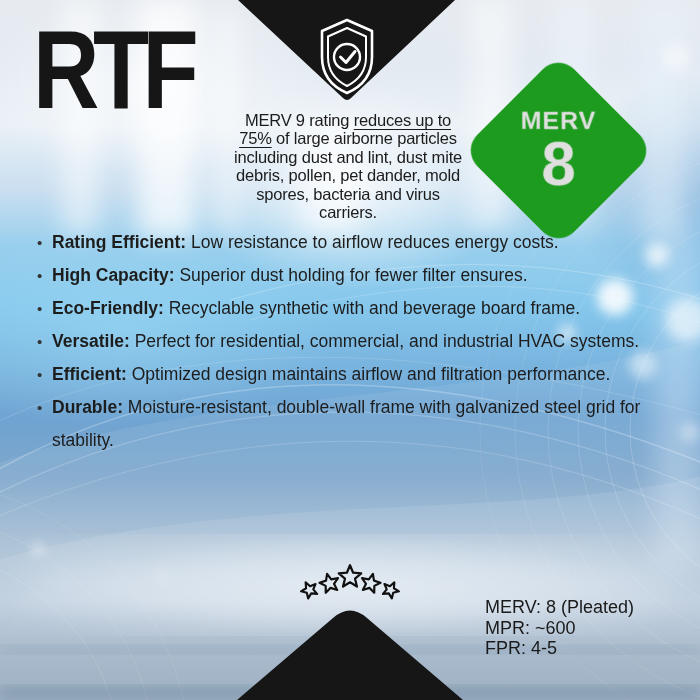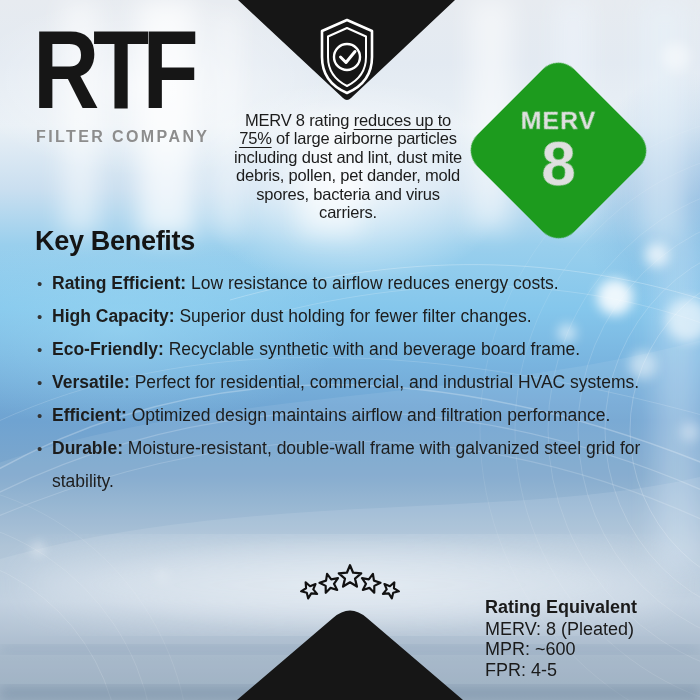--- a/index.html
+++ b/index.html
@@ -134,48 +134,46 @@
     <g>
       <path d="M-20,470 C200,385 480,405 720,335 L720,700 L-20,700 Z" fill="#ffffff" opacity="0.08"></path>
       <path d="M-20,565 C240,485 520,525 720,472 L720,700 L-20,700 Z" fill="#ffffff" opacity="0.10"></path>
       <ellipse cx="350" cy="585" rx="330" ry="42" fill="#eef3f8" opacity="0.45" filter="url(#b20)"></ellipse>
       <rect x="0" y="686" width="700" height="14" fill="#6e87a0" opacity="0.45" filter="url(#b6)"></rect>
       <rect x="0" y="645" width="700" height="9" fill="#7e98b0" opacity="0.3" filter="url(#b6)"></rect>
     </g>
   </svg>
 
   <div class="logo-text">RTF</div>
-  <div class="logo-sub">FILTER COMPANY</div>
 
   <svg class="top-banner" width="240" height="106" viewBox="0 0 240 106">
     <path d="M8,0 L225,0 L121,98 Q117,102 113,98 Z" fill="#161616"></path>
     <g fill="none" stroke="#ffffff" stroke-linejoin="round" stroke-linecap="round">
       <path d="M117,20 L142,31 L142,57 C142,76 131,87 117,93 C103,87 92,76 92,57 L92,31 Z" stroke-width="2.6"></path>
       <path d="M117,28 L136,36.5 L136,57 C136,72 127,81 117,86 C107,81 98,72 98,57 L98,36.5 Z" stroke-width="2"></path>
       <circle cx="117" cy="57" r="13" stroke-width="2.4"></circle>
       <path d="M110.5,57 L116,62.5 L125,51.5" stroke-width="3"></path>
     </g>
   </svg>
 
   <div class="badge-desc">
-    <span>MERV 8 rating </span><span class="u">reduces up to 75%</span><span> of large airborne particles including dust and lint, dust mite debris, pollen, pet dander, mold spores, bacteria and virus carriers.</span>
+    <span>MERV 9 rating </span><span class="u">reduces up to 75%</span><span> of large airborne particles including dust and lint, dust mite debris, pollen, pet dander, mold spores, bacteria and virus carriers.</span>
   </div>
 
   <div class="diamond" style="background:#1d9b1e">
     <div class="diamond-inner">
       <div class="diamond-label">MERV</div>
       <div class="diamond-value">8</div>
     </div>
   </div>
 
   <div class="benefits">
-    <h2>Key Benefits</h2>
     <ul>
       <li><span class="b">Rating Efficient:</span><span> Low resistance to airflow reduces energy costs.</span></li>
-      <li><span class="b">High Capacity:</span><span> Superior dust holding for fewer filter changes.</span></li>
+      <li><span class="b">High Capacity:</span><span> Superior dust holding for fewer filter ensures.</span></li>
       <li><span class="b">Eco-Friendly:</span><span> Recyclable synthetic with and beverage board frame.</span></li>
       <li><span class="b">Versatile:</span><span> Perfect for residential, commercial, and industrial HVAC systems.</span></li>
       <li><span class="b">Efficient:</span><span> Optimized design maintains airflow and filtration performance.</span></li>
       <li><span class="b">Durable:</span><span> Moisture-resistant, double-wall frame with galvanized steel grid for stability.</span></li>
     </ul>
   </div>
 
   <svg class="stars-svg" width="128" height="48" viewBox="0 0 128 48">
     <g fill="none" stroke="#111111" stroke-linejoin="round">
       <g transform="translate(23.5,29) rotate(-27) scale(0.85)">
@@ -194,19 +192,18 @@
         <polygon points="0,-10 2.65,-3.64 9.51,-3.09 4.28,1.39 5.88,8.09 0,4.5 -5.88,8.09 -4.28,1.39 -9.51,-3.09 -2.65,-3.64" stroke-width="2.5"></polygon>
       </g>
     </g>
   </svg>
 
   <svg class="bottom-triangle" width="240" height="107" viewBox="0 0 240 107">
     <path d="M7,107 L103,25 Q120,10 137,25 L233,107 Z" fill="#161616"></path>
   </svg>
 
   <div class="rating">
-    <div class="rh">Rating Equivalent</div>
     <div>MERV: 8 (Pleated)</div>
     <div>MPR: ~600</div>
     <div>FPR: 4-5</div>
   </div>
 
 </div>
 
 </body></html>

